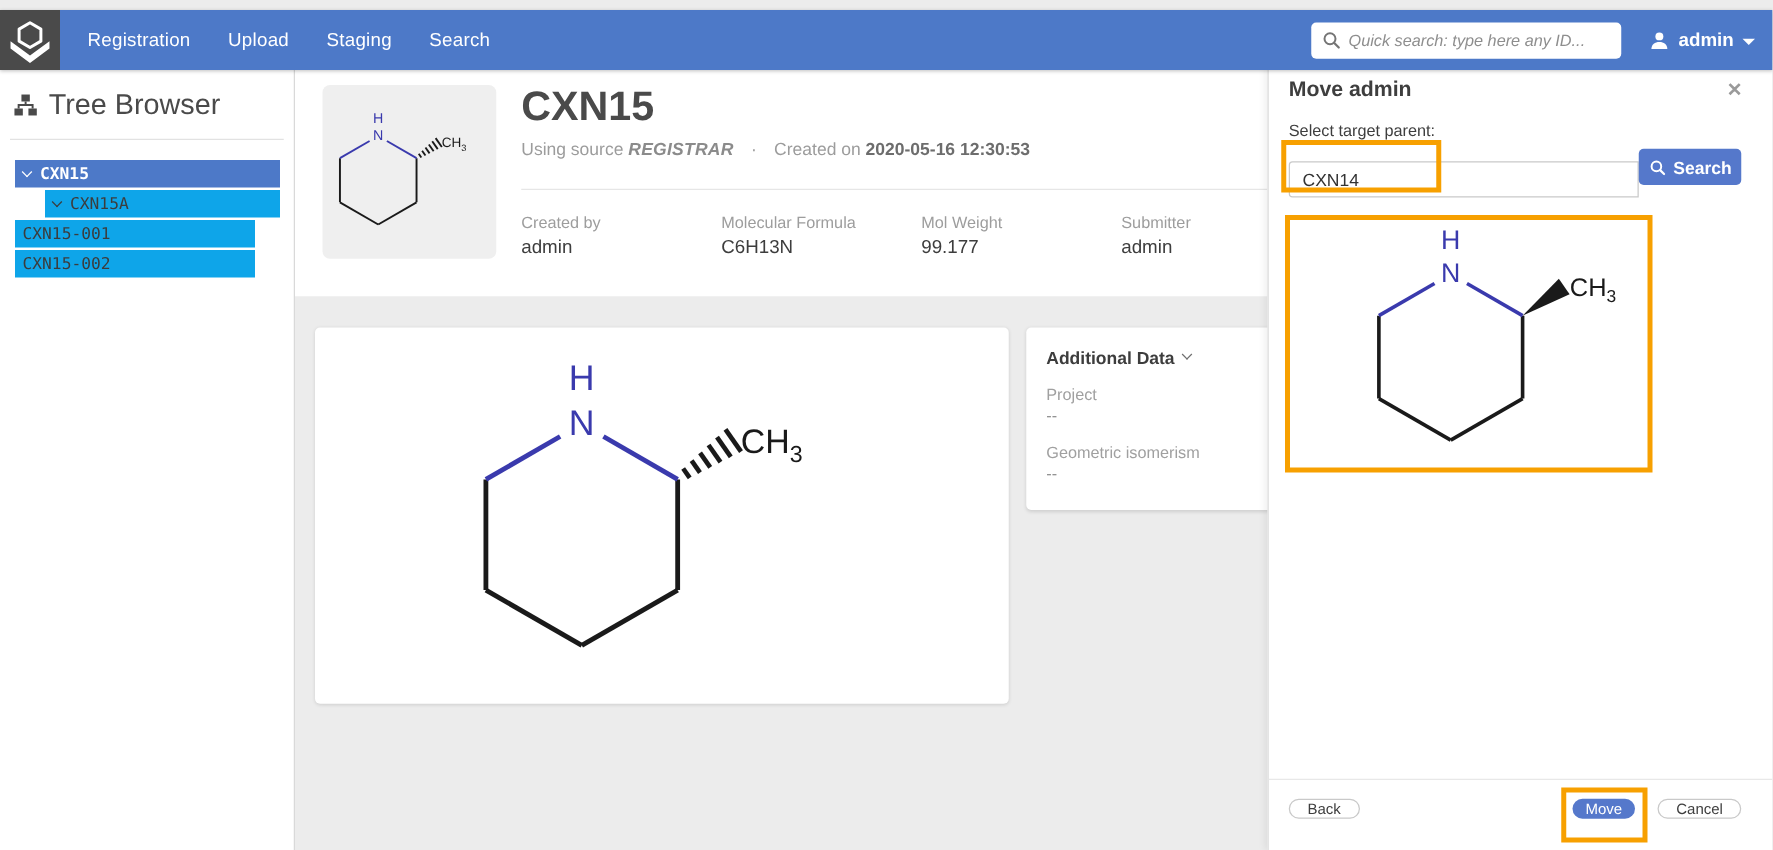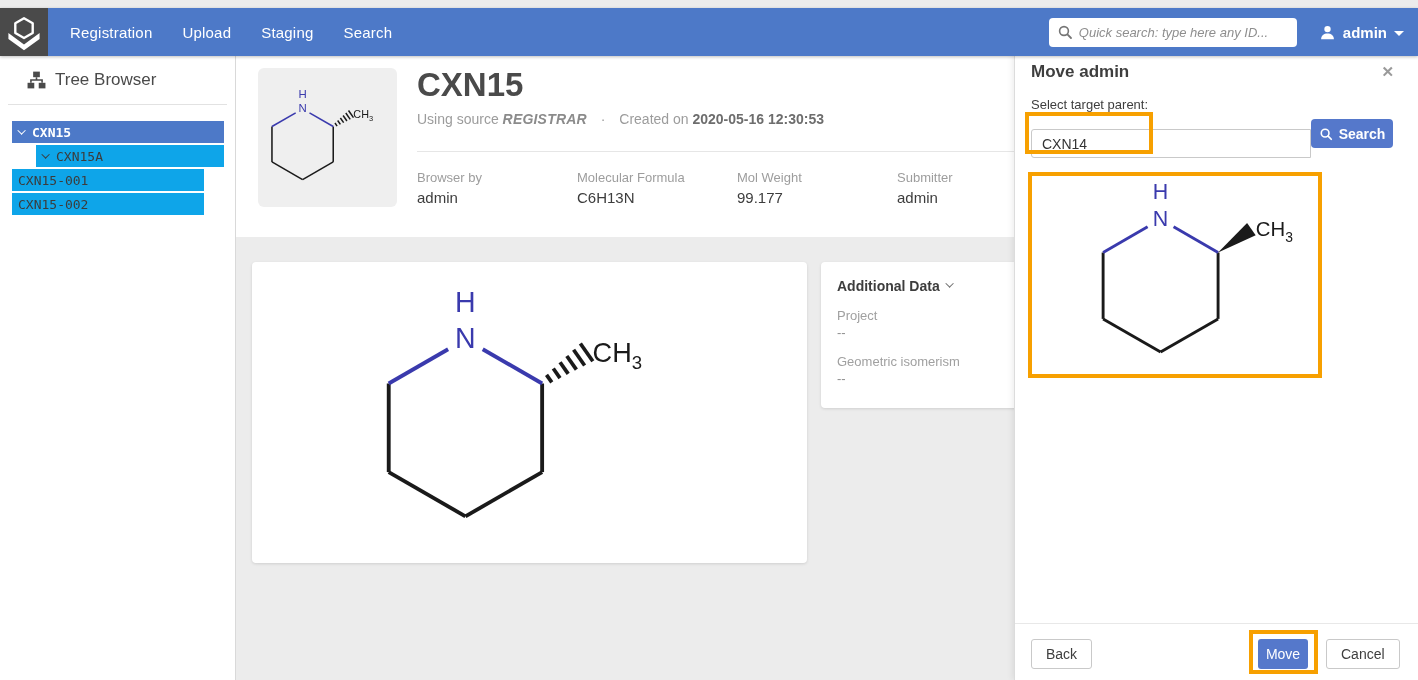--- a/index.html
+++ b/index.html
@@ -21,22 +21,22 @@
   .nav-search input::placeholder { font-style:italic; color:#8e8e8e; }
   .nav-search .mag { position:absolute; left:8px; top:6px; }
   .user-box { display:flex; align-items:center; gap:7px; cursor:pointer; }
   .user-name { color:#fff; font-size:15px; font-weight:bold; }
   .caret-down { width:0; height:0; border-left:5px solid transparent; border-right:5px solid transparent;
                 border-top:5px solid #fff; margin-top:2px; }
 
   
   .sidebar { position:absolute; left:0; top:48px; width:236px; bottom:0; background:#fff;
              border-right:1px solid #d9d9d9; z-index:2; }
-  .sb-head { display:flex; align-items:center; gap:9px; padding:22px 0 0 27px; color:#4a4a4a;
-             font-size:17px; }
+  .sb-head { display:flex; align-items:center; gap:9px; padding:22px 0 0 11px; color:#4a4a4a;
+             font-size:23px; }
   .sb-divider { height:1px; background:#e2e2e2; margin:14px 8px 16px 8px; }
   .tree { font-family:"DejaVu Sans Mono", monospace; font-size:13px; }
   .tree-row { height:22px; margin:0 12px 2px 12px; display:flex; align-items:center; gap:6px;
               background:#0ea5e9; color:#3c3c3c; cursor:pointer; padding-left:8px; width:212px; }
   .tree-row.lvl1 { margin-left:36px; width:188px; }
   .tree-row.lvl2 { width:192px; padding-left:6px; }
   .tree-row.selected { background:var(--accent,#4d79c8); color:#fff; font-weight:bold; }
   .chev { width:6px; height:6px; border-left:1.6px solid currentColor; border-bottom:1.6px solid currentColor;
           transform:rotate(-45deg) translateY(-2px); flex:0 0 6px; }
 
@@ -74,21 +74,21 @@
   .mp-input { position:absolute; left:16px; top:81px; width:280px; height:29px; border:1px solid #c9c9c9;
               border-radius:3px 0 0 3px; padding:0 10px; font-size:14px; color:#333; outline:none;
               font-family:"Liberation Sans",sans-serif; }
   .mp-search-btn { position:absolute; left:296px; top:71px; width:82px; height:29px; background:var(--btn-blue,#5578cb);
                    border:none; border-radius:4px; color:#fff; font-size:14px; font-weight:bold; cursor:pointer;
                    display:flex; align-items:center; justify-content:center; gap:6px;
                    font-family:"Liberation Sans",sans-serif; }
   .mp-structure-box { position:absolute; left:13px; top:124px; width:294px; height:206px;
                       border:4px solid var(--annot,#f7a000); background:#fff; }
   .mp-footer-divider { position:absolute; left:0; right:0; top:575px; height:1px; background:#e8e8e8; }
-  .mp-btn { position:absolute; top:591px; height:30px; border-radius:3px; font-size:14px; cursor:pointer;
+  .mp-btn { position:absolute; top:591px; height:16px; border-radius:11px; font-size:12px; cursor:pointer;
             font-family:"Liberation Sans",sans-serif; }
   .mp-btn.ghost { background:#fff; border:1px solid #c9c9c9; color:#3e3e3e; padding:0 14px; }
   .mp-back { left:16px; }
   .mp-move { left:243px; width:50px; background:var(--btn-blue,#5578cb); border:none; color:#fff; }
   .mp-cancel { left:311px; }
   .annot-box { position:absolute; border:4px solid var(--annot,#f7a000); pointer-events:none; }
   .annot-input { left:10px; top:64px; width:128px; height:42px; }
   .annot-move { left:234px; top:582px; width:69px; height:44px; }
 
   svg text { font-family:"Liberation Sans", sans-serif; }
@@ -184,21 +184,21 @@
       <div class="source-line">
         <span>Using source</span>
         <b class="src">REGISTRAR</b>
         <span class="dot">·</span>
         <span>Created on</span>
         <b class="date">2020-05-16 12:30:53</b>
       </div>
       <div class="hdr-divider"></div>
       <div class="meta-row">
         <div class="meta-col">
-          <div class="meta-label">Browser by</div>
+          <div class="meta-label">Created by</div>
           <div class="meta-value">admin</div>
         </div>
         <div class="meta-col">
           <div class="meta-label">Molecular Formula</div>
           <div class="meta-value">C6H13N</div>
         </div>
         <div class="meta-col">
           <div class="meta-label">Mol Weight</div>
           <div class="meta-value">99.177</div>
         </div>

